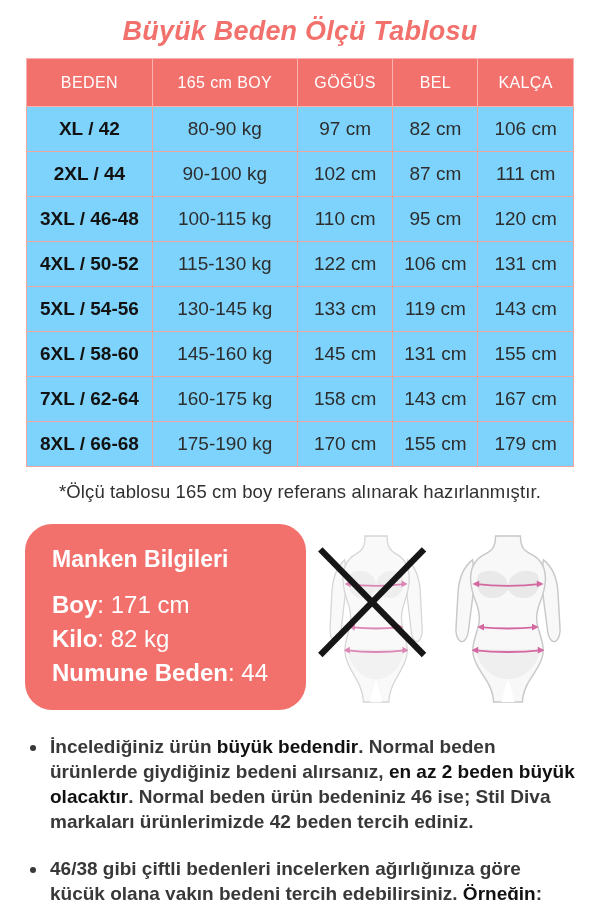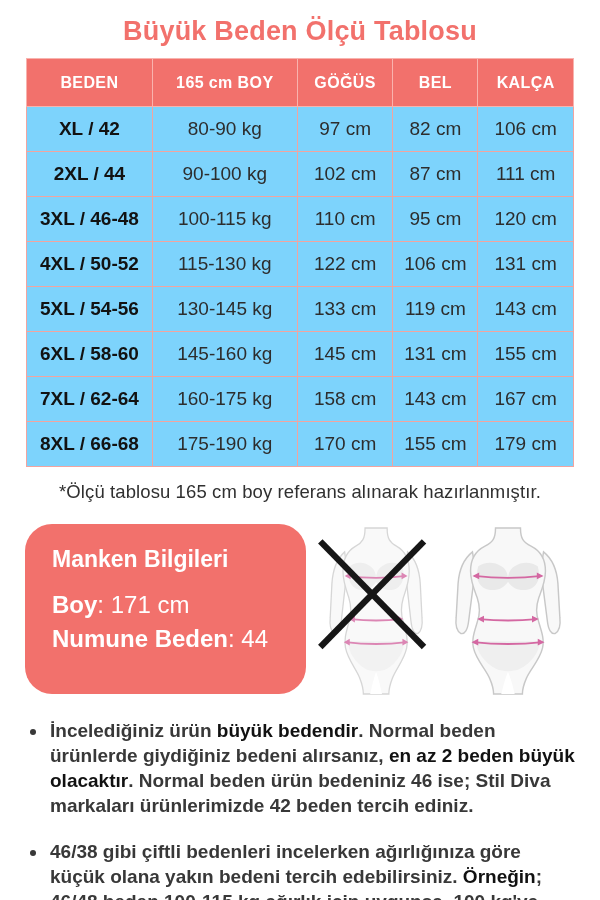--- a/index.html
+++ b/index.html
@@ -2,28 +2,28 @@
 <html><head>
 <meta charset="utf-8">
 <style>
   html,body{margin:0;padding:0;}
   body{
     width:600px;height:900px;background:#ffffff;overflow:hidden;
     font-family:"Liberation Sans",sans-serif;color:#2e2e2e;
   }
   .page-title{
     margin:16px 0 11px;text-align:center;
-    font-size:27px;font-weight:bold;color:#f2716c;letter-spacing:.2px;
+    font-size:27px;font-weight:bold;color:#f2716c;letter-spacing:.2px;font-style:italic;
   }
   table.size-table{
     width:548px;margin:0 auto;border-collapse:collapse;table-layout:fixed;
     border:1px solid #f2a49f;
   }
   table.size-table th{
-    background:#f2716c;color:#ffffff;font-size:16px;font-weight:bold;
+    background:#f2716c;color:#ffffff;font-size:16px;font-weight:normal;
     height:47px;border:1px solid #f8b3ae;letter-spacing:.4px;padding:0 2px;
   }
   table.size-table td{
     background:#7dd3fc;color:#2d2d2d;font-size:19px;text-align:center;
     height:44px;border:1px solid #f2a49f;padding:0 2px;
   }
   table.size-table td.col-size{font-weight:bold;color:#121212;}
   .footnote{
     text-align:center;font-size:18.5px;color:#303030;margin-top:14px;
     letter-spacing:.1px;
@@ -133,20 +133,21 @@
     </tbody>
 </table>
 
 <div class="footnote">*Ölçü tablosu 165 cm boy referans alınarak hazırlanmıştır.</div>
 
 <div class="bottom-section">
   <div class="manken-box">
     <div class="manken-title">Manken Bilgileri</div>
     <div>
         <div class="manken-row"><b>Boy</b><span>: 171 cm</span></div>
+        <div class="manken-row"><b>Kilo</b><span>: 82 kg</span></div>
         <div class="manken-row"><b>Numune Beden</b><span>: 44</span></div>
       </div>
   </div>
 
   <div class="figures">
 
     <div class="figure">
       <svg width="116" height="168" viewBox="0 0 120 175">
         <g transform="translate(7 0) scale(0.885 1)" opacity="0.8">
           <path d="M23,27 C13,35 9,46 8,60 L6,95 C5,104 7,110 11,112 C15,113 18,108 19,99 L24,60 C25,48 25,37 23,27 Z" fill="#f8f8f8" stroke="#cccccc" stroke-width="1.5"></path>

